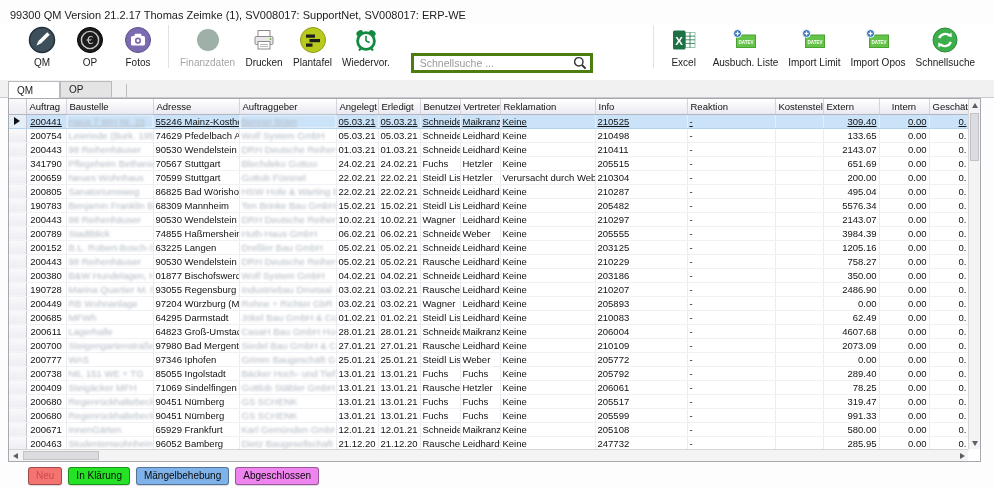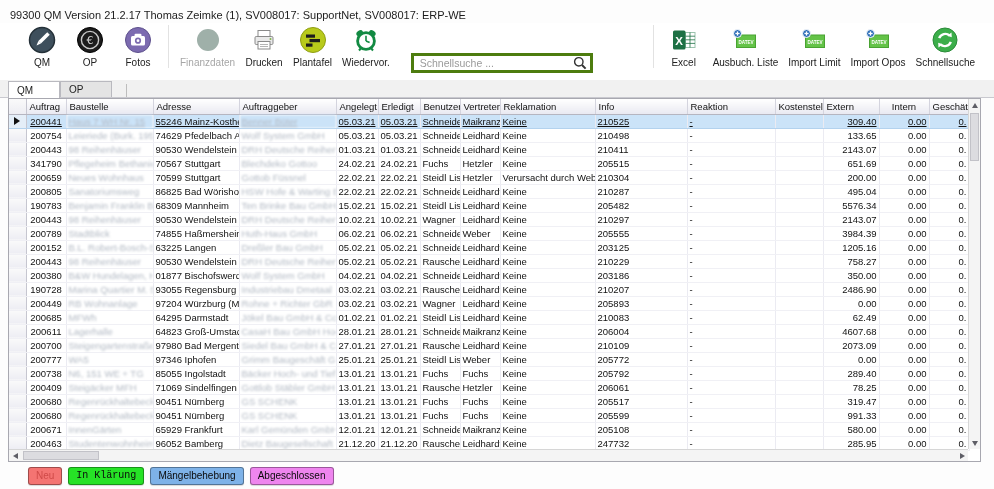--- a/index.html
+++ b/index.html
@@ -715,18 +715,18 @@
         </div>
       <div class="h-thumb"></div>
       <div class="sb-btn" style="right:0;top:0;">
           <div class="tri-right"></div>
         </div>
     </div>
   </div>
 
   <div class="legend" id="legend">
       <span class="chip" style="background: rgb(244, 116, 114); color: rgb(207, 74, 72);">Neu</span>
-      <span class="chip" style="background: rgb(38, 226, 38); color: rgb(10, 10, 10); font-family: Liberation Mono, monospace;">In Klärung</span>
+      <span class="chip" style="background: rgb(38, 226, 38); color: rgb(10, 10, 10);">In Klärung</span>
       <span class="chip" style="background: rgb(126, 178, 232); color: rgb(10, 10, 10);">Mängelbehebung</span>
       <span class="chip" style="background: rgb(238, 133, 238); color: rgb(10, 10, 10);">Abgeschlossen</span>
     </div>
 
 </div>
 
 </body></html>

